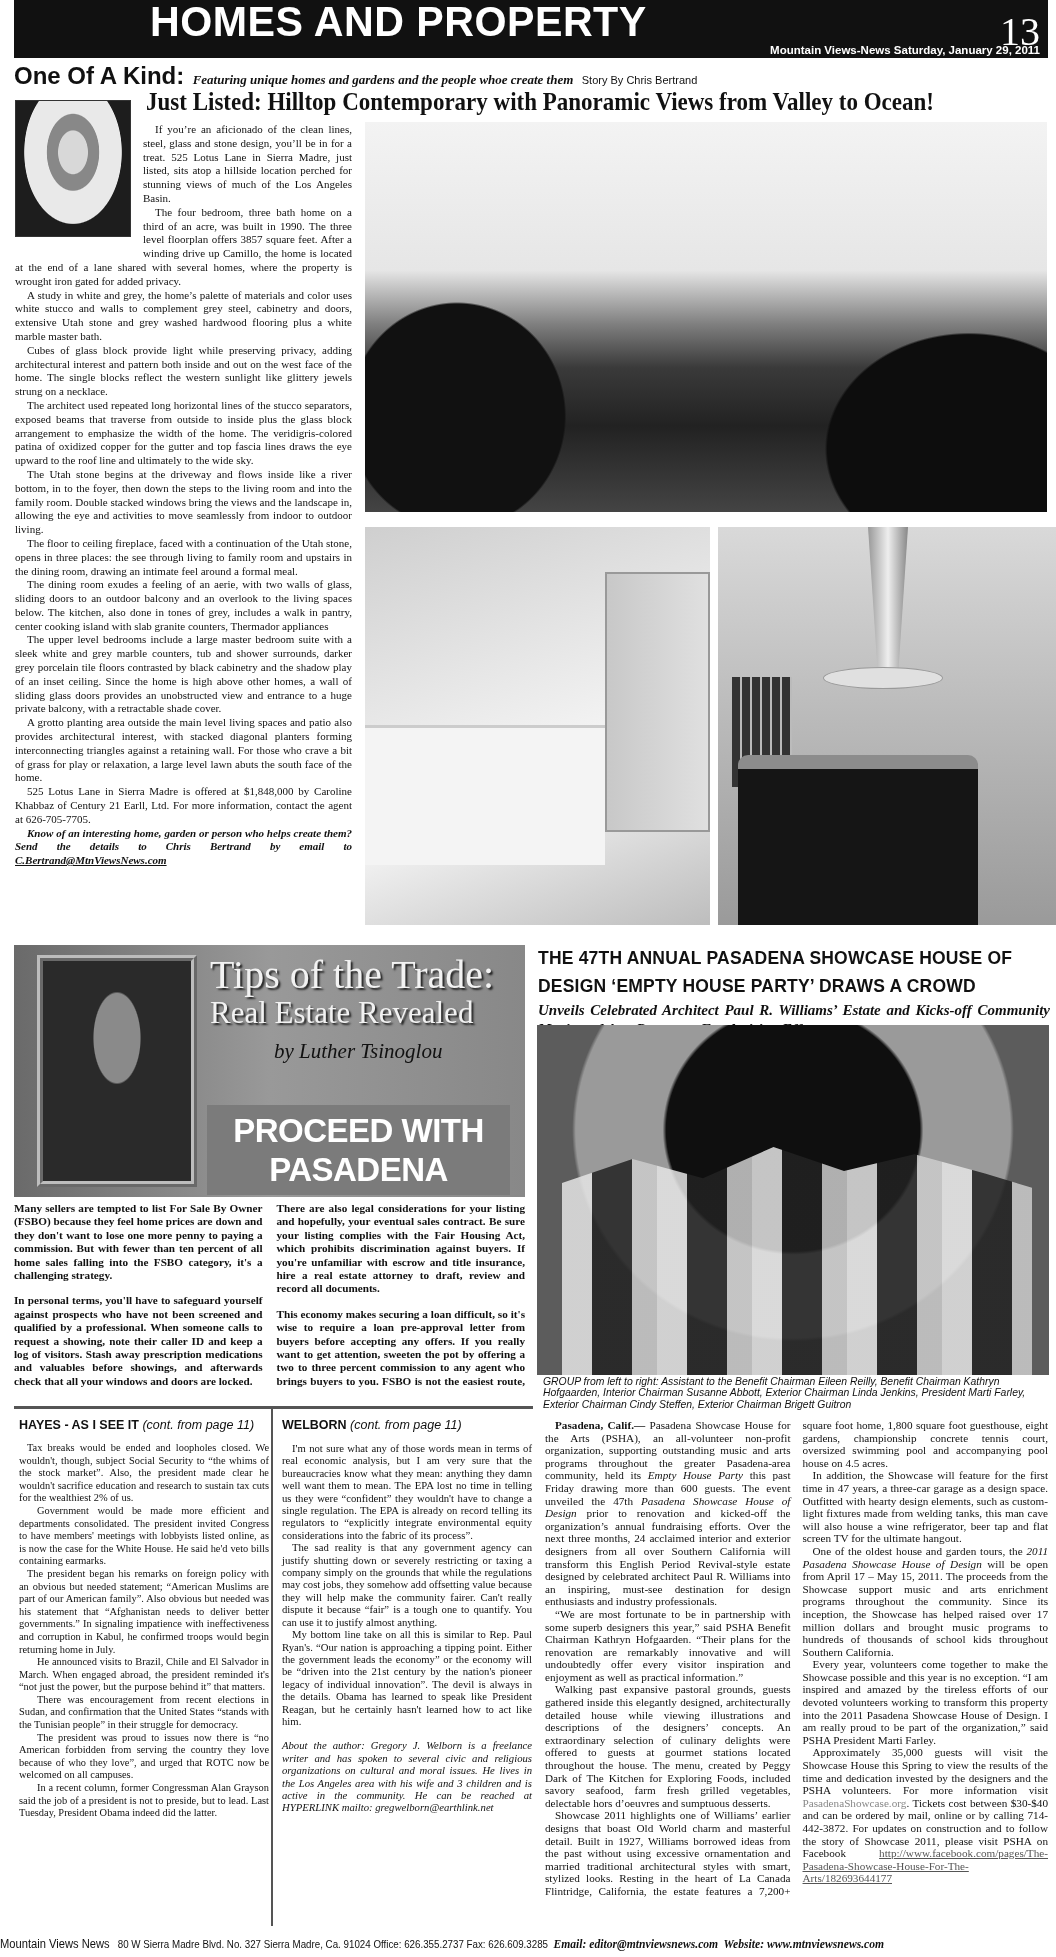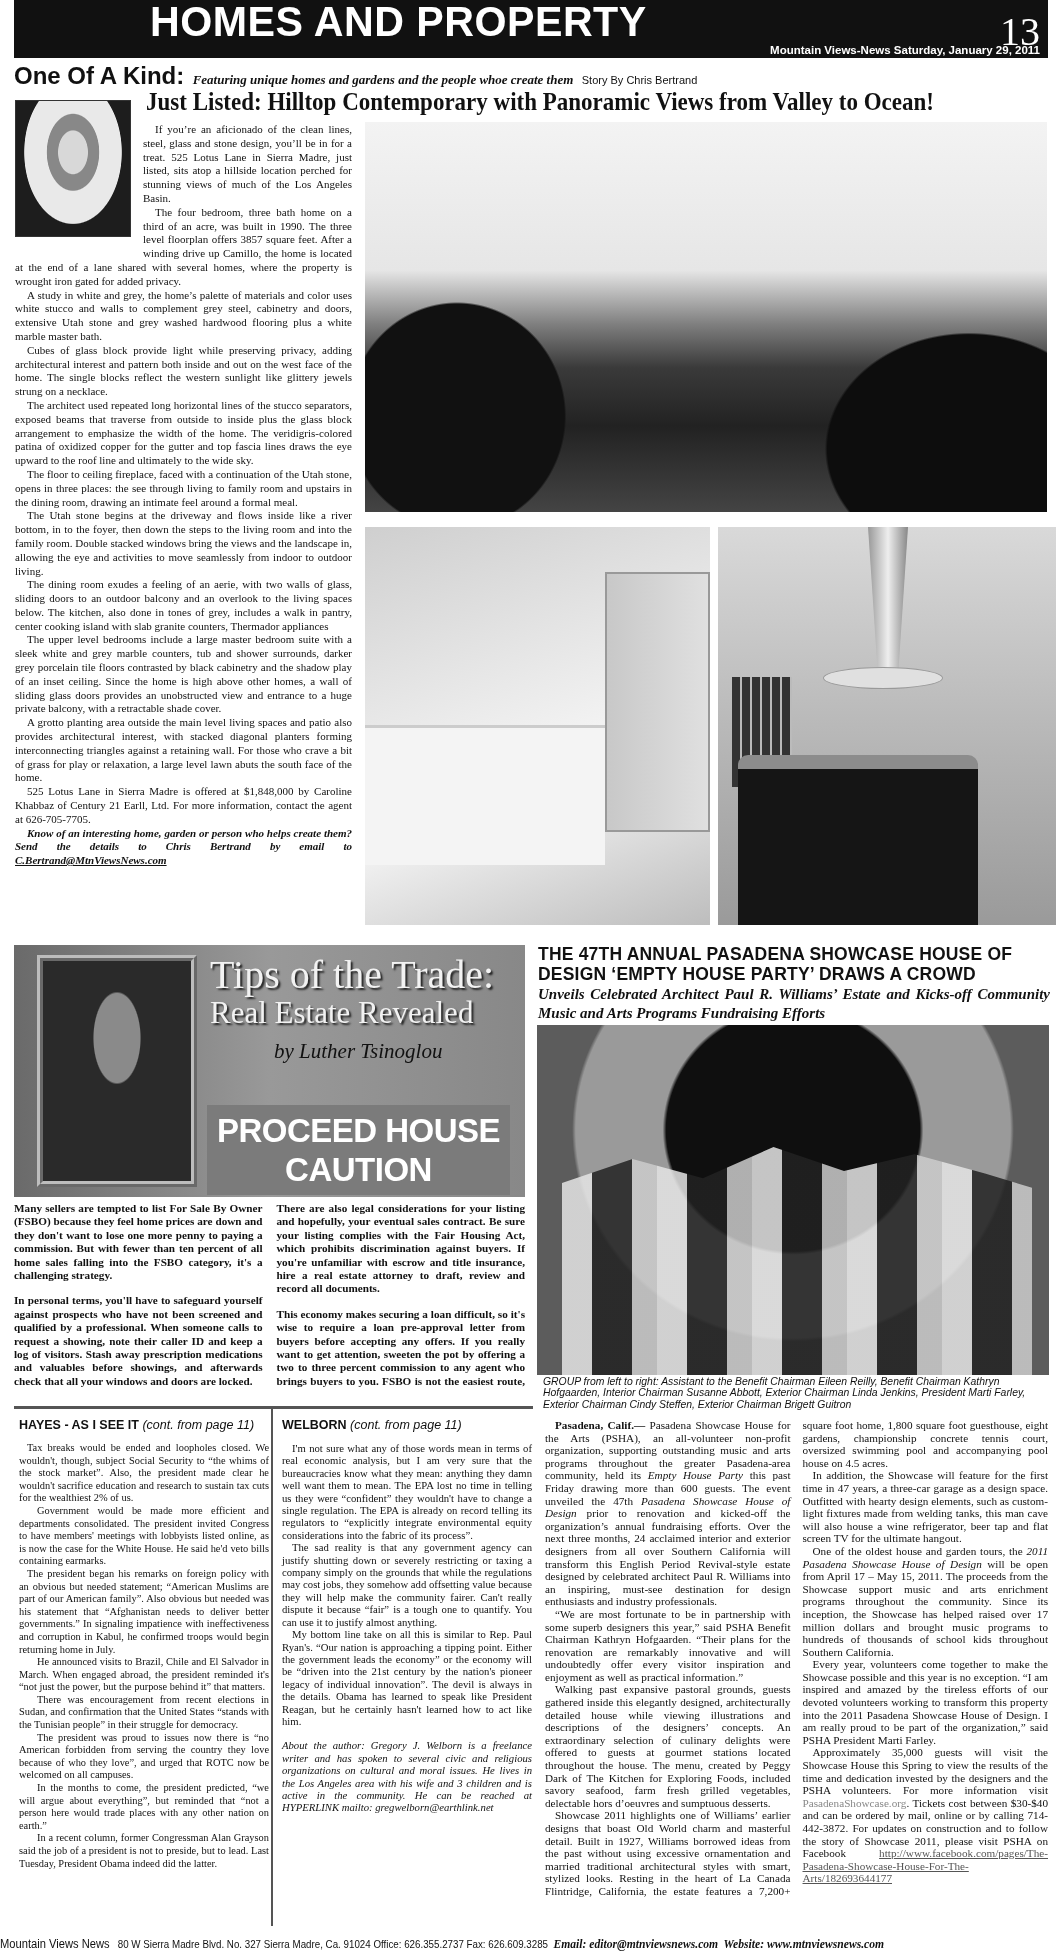--- a/index.html
+++ b/index.html
@@ -50,21 +50,21 @@
   #tips-banner .t1 { position: absolute; left: 196px; top: 6px; font-size: 40px; color: #f2f2f2; text-shadow: 2px 2px 2px #222; white-space: nowrap; }
   #tips-banner .t2 { position: absolute; left: 196px; top: 50px; font-size: 31px; color: #f2f2f2; text-shadow: 2px 2px 2px #222; white-space: nowrap; }
   #tips-banner .t3 { position: absolute; left: 260px; top: 94px; font-size: 21px; font-style: italic; color: #111; white-space: nowrap; }
   #tips-banner .caution { position: absolute; left: 193px; top: 160px; width: 303px; height: 90px; background: #7b7b7b; color: #fff; font-family: "Liberation Sans", sans-serif; font-weight: bold; font-size: 33px; line-height: 39px; text-align: center; padding-top: 6px; letter-spacing: -0.5px; }
 
   #tips-article { left: 14px; top: 1202px; width: 511px; column-count: 2; column-gap: 14px; font-size: 11.2px; line-height: 13.4px; text-align: justify; height: 202px; }
   #tips-article p { margin-bottom: 12px; font-weight: bold; }
 
   
   #showcase-head { left: 538px; top: 944px; width: 512px; }
-  #showcase-head .h1 { font-family: "Liberation Sans", sans-serif; font-weight: bold; font-size: 17.5px; line-height: 20px; letter-spacing: 0.2px; }
+  #showcase-head .h1 { font-family: "Liberation Sans", sans-serif; font-weight: bold; font-size: 17.5px; line-height: 28px; letter-spacing: 0.2px; }
   #showcase-head .h2 { font-style: italic; font-weight: bold; font-size: 15px; line-height: 19px; text-align: justify; margin-top: 1px; }
   #group-photo { left: 537px; top: 1025px; width: 512px; height: 350px; background: radial-gradient(ellipse at 50% 30%, #0f0f0f 0 35%, #9a9a9a 36% 60%, #5c5c5c 61%); }
   #group-photo .people { position: absolute; left: 25px; bottom: 0; width: 470px; height: 240px; background: repeating-linear-gradient(90deg, #e5e5e5 0 30px, #222 30px 70px, #ccc 70px 95px); clip-path: polygon(0 20%, 15% 10%, 30% 18%, 45% 5%, 60% 15%, 75% 8%, 90% 16%, 100% 22%, 100% 100%, 0 100%); opacity: .85; }
   #photo-caption { left: 543px; top: 1376px; width: 505px; font-family: "Liberation Sans", sans-serif; font-style: italic; font-size: 10.4px; line-height: 11.4px; }
   #showcase-article { left: 545px; top: 1419px; width: 503px; column-count: 2; column-gap: 12px; font-size: 11.2px; line-height: 12.6px; text-align: justify; height: 505px; }
   #showcase-article p { text-indent: 10px; }
   #showcase-article .link { color: #888; }
   #showcase-article u { color: #555; }
 
   
@@ -107,22 +107,22 @@
 
 <div id="author-photo" class="abs" title="Chris Bertrand portrait"></div>
 
 <div id="lotus-article" class="abs body-text">
   <div class="wrap-float"></div>
   <p>If you’re an aficionado of the clean lines, steel, glass and stone design, you’ll be in for a treat. 525 Lotus Lane in Sierra Madre, just listed, sits atop a hillside location perched for stunning views of much of the Los Angeles Basin.</p>
   <p>The four bedroom, three bath home on a third of an acre, was built in 1990. The three level floorplan offers 3857 square feet. After a winding drive up Camillo, the home is located at the end of a lane shared with several homes, where the property is wrought iron gated for added privacy.</p>
   <p>A study in white and grey, the home’s palette of materials and color uses white stucco and walls to complement grey steel, cabinetry and doors, extensive Utah stone and grey washed hardwood flooring plus a white marble master bath.</p>
   <p>Cubes of glass block provide light while preserving privacy, adding architectural interest and pattern both inside and out on the west face of the home. The single blocks reflect the western sunlight like glittery jewels strung on a necklace.</p>
   <p>The architect used repeated long horizontal lines of the stucco separators, exposed beams that traverse from outside to inside plus the glass block arrangement to emphasize the width of the home. The veridigris-colored patina of oxidized copper for the gutter and top fascia lines draws the eye upward to the roof line and ultimately to the wide sky.</p>
+  <p>The Utah stone begins at the driveway and flows inside like a river bottom, in to the foyer, then down the steps to the living room and into the family room. Double stacked windows bring the views and the landscape in, allowing the eye and activities to move seamlessly from indoor to outdoor living.</p>
   <p>The floor to ceiling fireplace, faced with a continuation of the Utah stone, opens in three places: the see through living to family room and upstairs in the dining room, drawing an intimate feel around a formal meal.</p>
-  <p>The Utah stone begins at the driveway and flows inside like a river bottom, in to the foyer, then down the steps to the living room and into the family room. Double stacked windows bring the views and the landscape in, allowing the eye and activities to move seamlessly from indoor to outdoor living.</p>
   <p>The dining room exudes a feeling of an aerie, with two walls of glass, sliding doors to an outdoor balcony and an overlook to the living spaces below. The kitchen, also done in tones of grey, includes a walk in pantry, center cooking island with slab granite counters, Thermador appliances</p>
   <p>The upper level bedrooms include a large master bedroom suite with a sleek white and grey marble counters, tub and shower surrounds, darker grey porcelain tile floors contrasted by black cabinetry and the shadow play of an inset ceiling. Since the home is high above other homes, a wall of sliding glass doors provides an unobstructed view and entrance to a huge private balcony, with a retractable shade cover.</p>
   <p>A grotto planting area outside the main level living spaces and patio also provides architectural interest, with stacked diagonal planters forming interconnecting triangles against a retaining wall. For those who crave a bit of grass for play or relaxation, a large level lawn abuts the south face of the home.</p>
   <p>525 Lotus Lane in Sierra Madre is offered at $1,848,000 by Caroline Khabbaz of Century 21 Earll, Ltd. For more information, contact the agent at 626-705-7705.</p>
   <p class="cta"><span>Know of an interesting home, garden or person who helps create them? Send the details to Chris Bertrand by email to </span><u>C.Bertrand@MtnViewsNews.com</u></p>
 </div>
 
 <div id="hero-photo" class="abs photo" title="Panoramic view from hilltop over the valley">
   <div class="tree-l"></div>
   <div class="tree-r"></div>
@@ -136,21 +136,21 @@
   <div class="hood"></div>
   <div class="hood-base"></div>
   <div class="island"></div>
 </div>
 
 <div id="tips-banner" class="abs">
   <div class="frame"></div>
   <div class="t1">Tips of the Trade:</div>
   <div class="t2">Real Estate Revealed</div>
   <div class="t3">by Luther Tsinoglou</div>
-  <div class="caution">PROCEED HOUSE CAUTION</div>
+  <div class="caution">PROCEED WITH PASADENA</div>
 </div>
 <div id="tips-article" class="abs">
   <p>Many sellers are tempted to list For Sale By Owner (FSBO) because they feel home prices are down and they don't want to lose one more penny to paying a commission.  But with fewer than ten percent of all home sales falling into the FSBO category, it's a challenging strategy.</p>
   <p>In personal terms, you'll have to safeguard yourself against prospects who have not been screened and qualified by a professional.  When someone calls to request a showing, note their caller ID and keep a log of visitors.  Stash away prescription medications and valuables before showings, and afterwards check that all your windows and doors are locked.</p>
   <p>There are also legal considerations for your listing and hopefully, your eventual sales contract.  Be sure your listing complies with the Fair Housing Act, which prohibits discrimination against buyers.  If you're unfamiliar with escrow and title insurance, hire a real estate attorney to draft, review and record all documents.</p>
   <p>This economy makes securing a loan difficult, so it's wise to require a loan pre-approval letter from buyers before accepting any offers.  If you really want to get attention, sweeten the pot by offering a two to three percent commission to any agent who brings buyers to you.  FSBO is not the easiest route, and many impatient and frustrated sellers end up hiring an agent to make the sale happen.</p>
 </div>
 
 <div id="showcase-head" class="abs">
   <div class="h1">THE 47TH ANNUAL PASADENA SHOWCASE HOUSE OF DESIGN ‘EMPTY HOUSE PARTY’ DRAWS A CROWD</div>
@@ -177,21 +177,20 @@
 
 <div id="hayes-col" class="abs">
   <div class="col-head"><span>HAYES - AS I SEE IT</span> <i>(cont. from page 11)</i></div>
   <div class="body-text">
     <p>Tax breaks would be ended and loopholes closed. We wouldn't, though, subject Social Security to “the whims of the stock market”.  Also, the president made clear he wouldn't sacrifice education and research to sustain tax cuts for the wealthiest 2% of us.</p>
     <p class="deep">Government would be made more efficient and departments consolidated.  The president invited Congress to have members' meetings with lobbyists listed online, as is now the case for the White House.  He said he'd veto bills containing earmarks.</p>
     <p>The president began his remarks on foreign policy with an obvious but needed statement; “American Muslims are part of our American family”.  Also obvious but needed was his statement that “Afghanistan needs to deliver better governments.” In signaling impatience with ineffectiveness and corruption in Kabul, he confirmed troops would begin returning home in July.</p>
     <p class="deep">He announced visits to Brazil, Chile and El Salvador in March.  When engaged abroad, the president reminded it's “not just the power, but the purpose behind it” that matters.</p>
     <p class="deep">There was encouragement from recent elections in Sudan, and confirmation that the United States “stands with the Tunisian people” in their struggle for democracy.</p>
     <p class="deep">The president was proud to issues now there is “no American forbidden from serving the country they love because of who they love”, and urged that ROTC now be welcomed on all campuses.</p>
-    <p class="deep">In the months to come, the president predicted, “we will argue about everything”, but reminded that “not a person here would trade places with any other nation on earth.”</p>
     <p class="deep">In a recent column, former Congressman Alan Grayson said the job of a president is not to preside, but to lead.  Last Tuesday, President Obama indeed did the latter.</p>
   </div>
 </div>
 
 <div id="welborn-col" class="abs">
   <div class="col-head"><span>WELBORN</span> <i>(cont. from page 11)</i></div>
   <div class="body-text">
     <p>I'm not sure what any of those words mean in terms of real economic analysis, but I am very sure that the bureaucracies know what they mean:  anything they damn well want them to mean.  The EPA lost no time in telling us they were “confident” they wouldn't have to change a single regulation.  The EPA is already on record telling its regulators to “explicitly integrate environmental equity considerations into the fabric of its process”.</p>
     <p>The sad reality is that any government agency can justify shutting down or severely restricting or taxing a company simply on the grounds that while the regulations may cost jobs, they somehow add offsetting value because they will help make the community fairer.  Can't really dispute it because “fair” is a tough one to quantify.  You can use it to justify almost anything.</p>
     <p>My bottom line take on all this is similar to Rep. Paul Ryan's.  “Our nation is approaching a tipping point.  Either the government leads the economy” or the economy will be “driven into the 21st century by the nation's pioneer legacy of individual innovation”. The devil is always in the details.  Obama has learned to speak like President Reagan, but he certainly hasn't learned how to act like him.</p>

